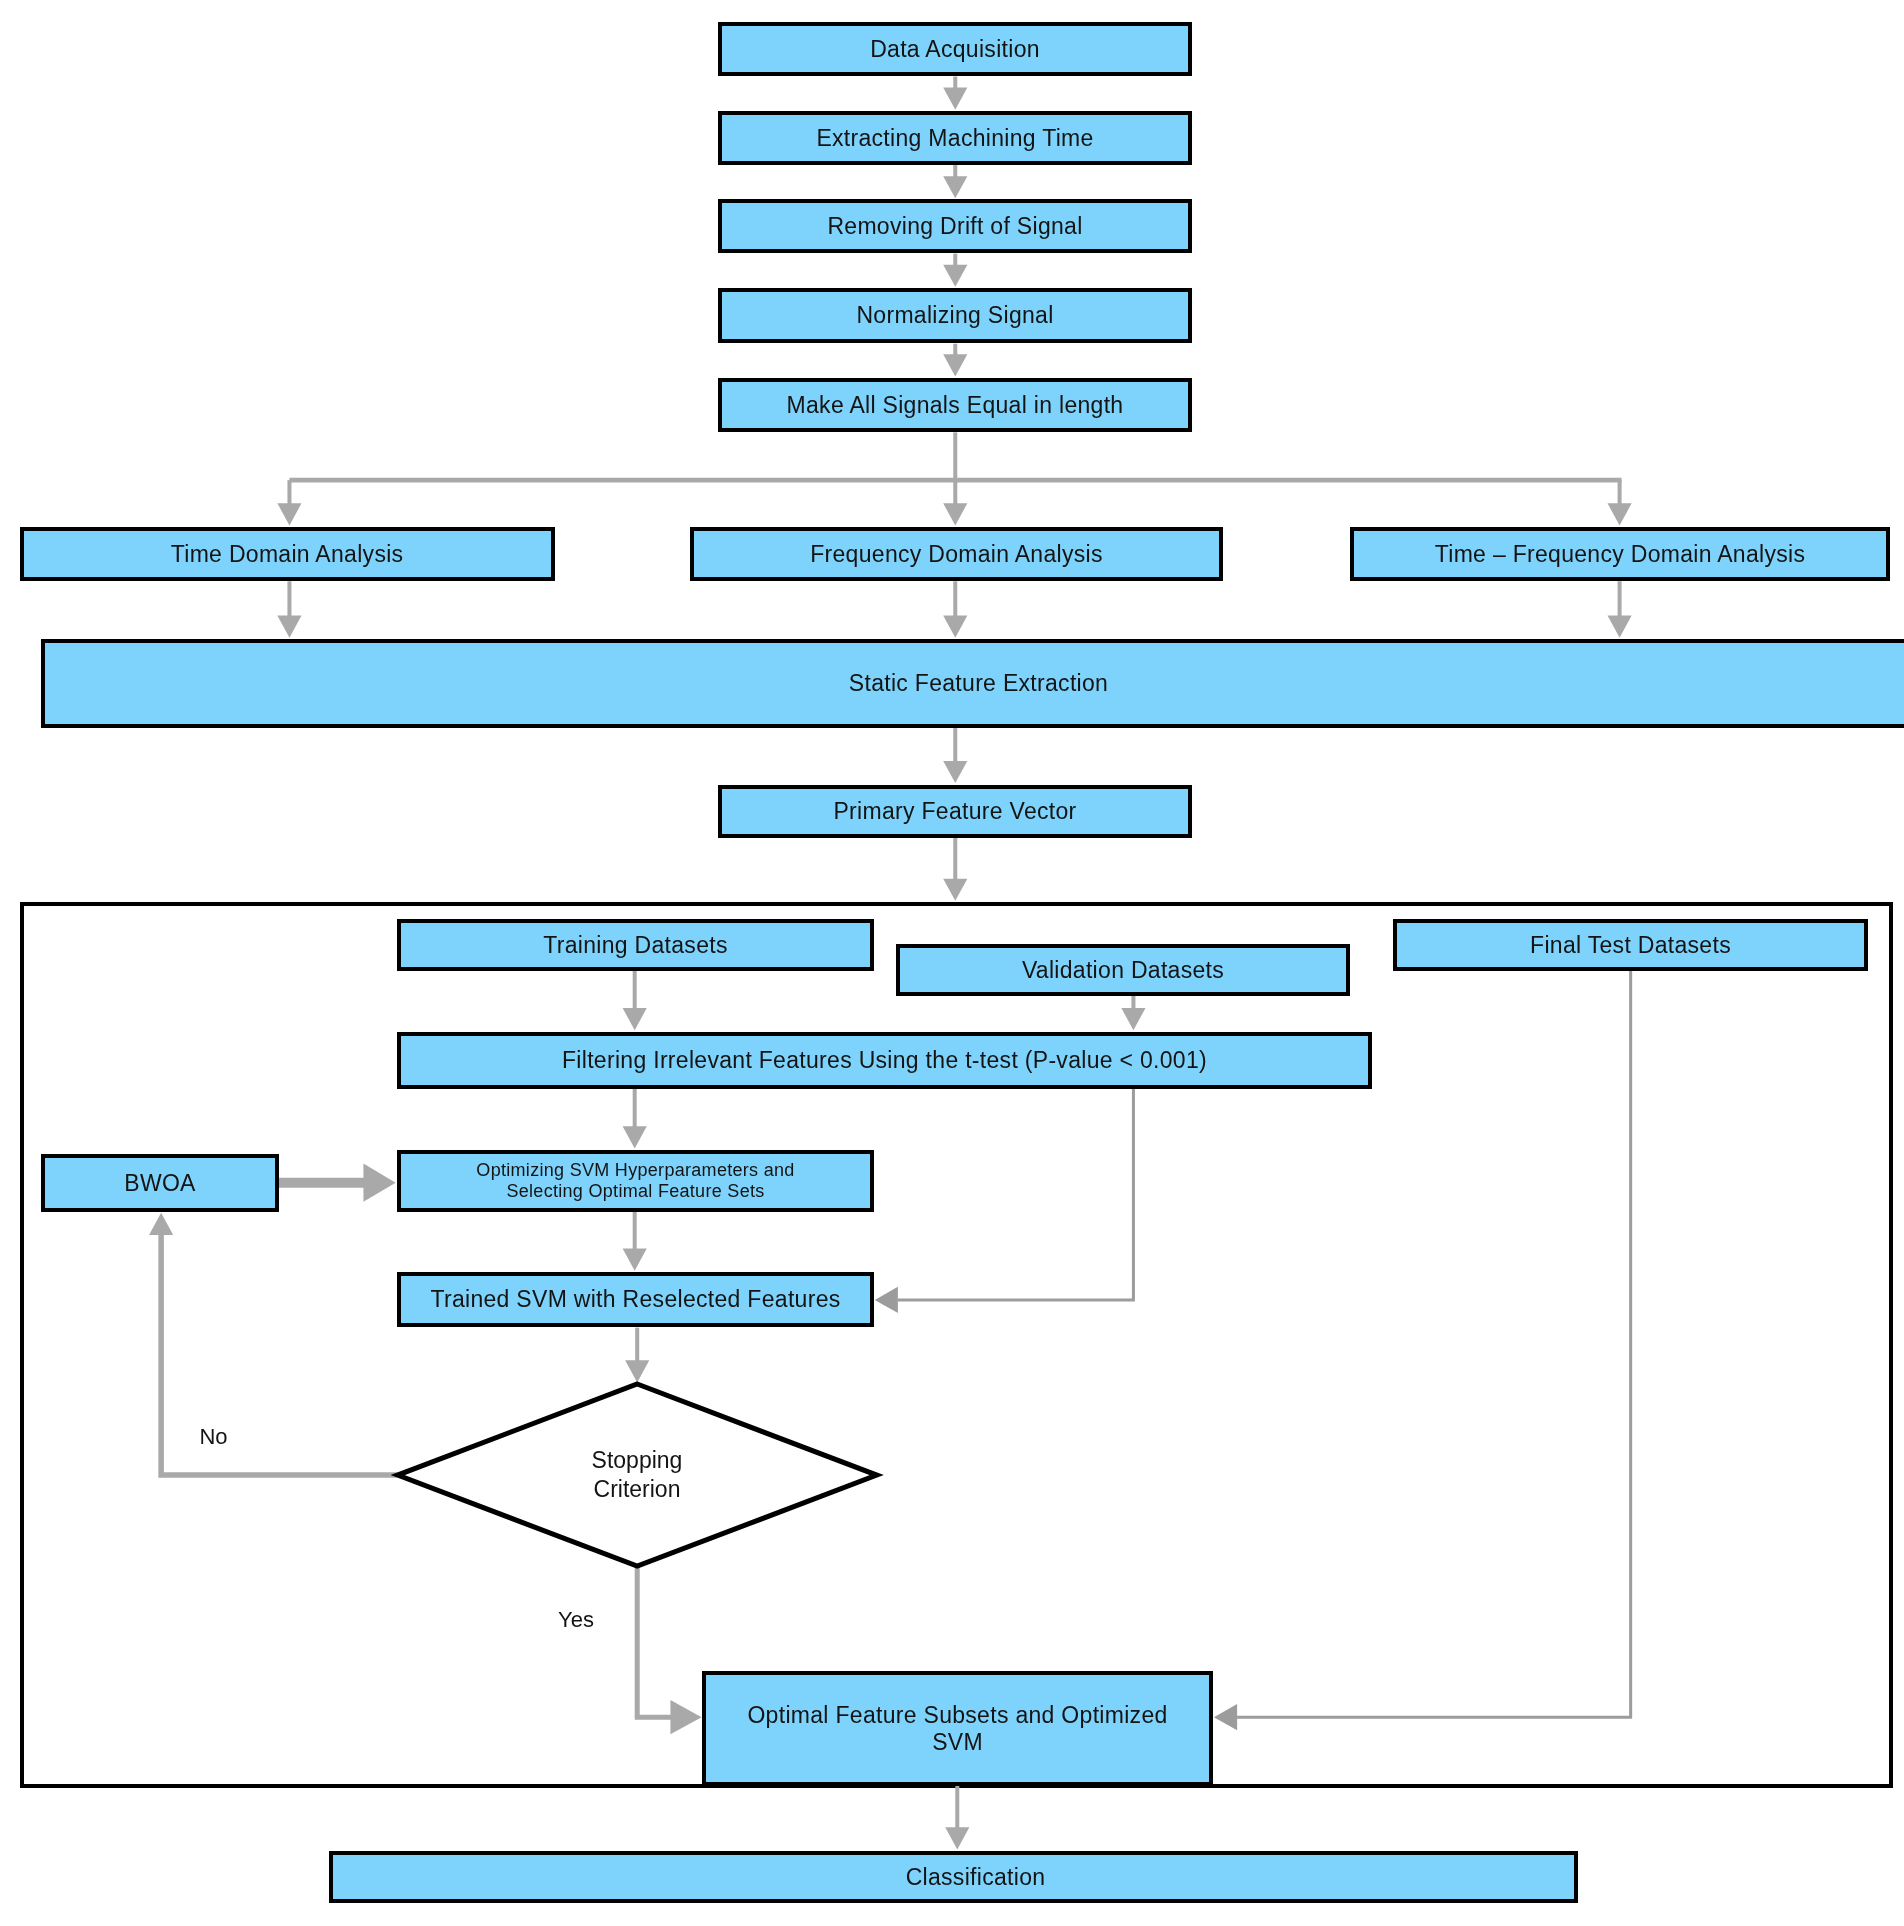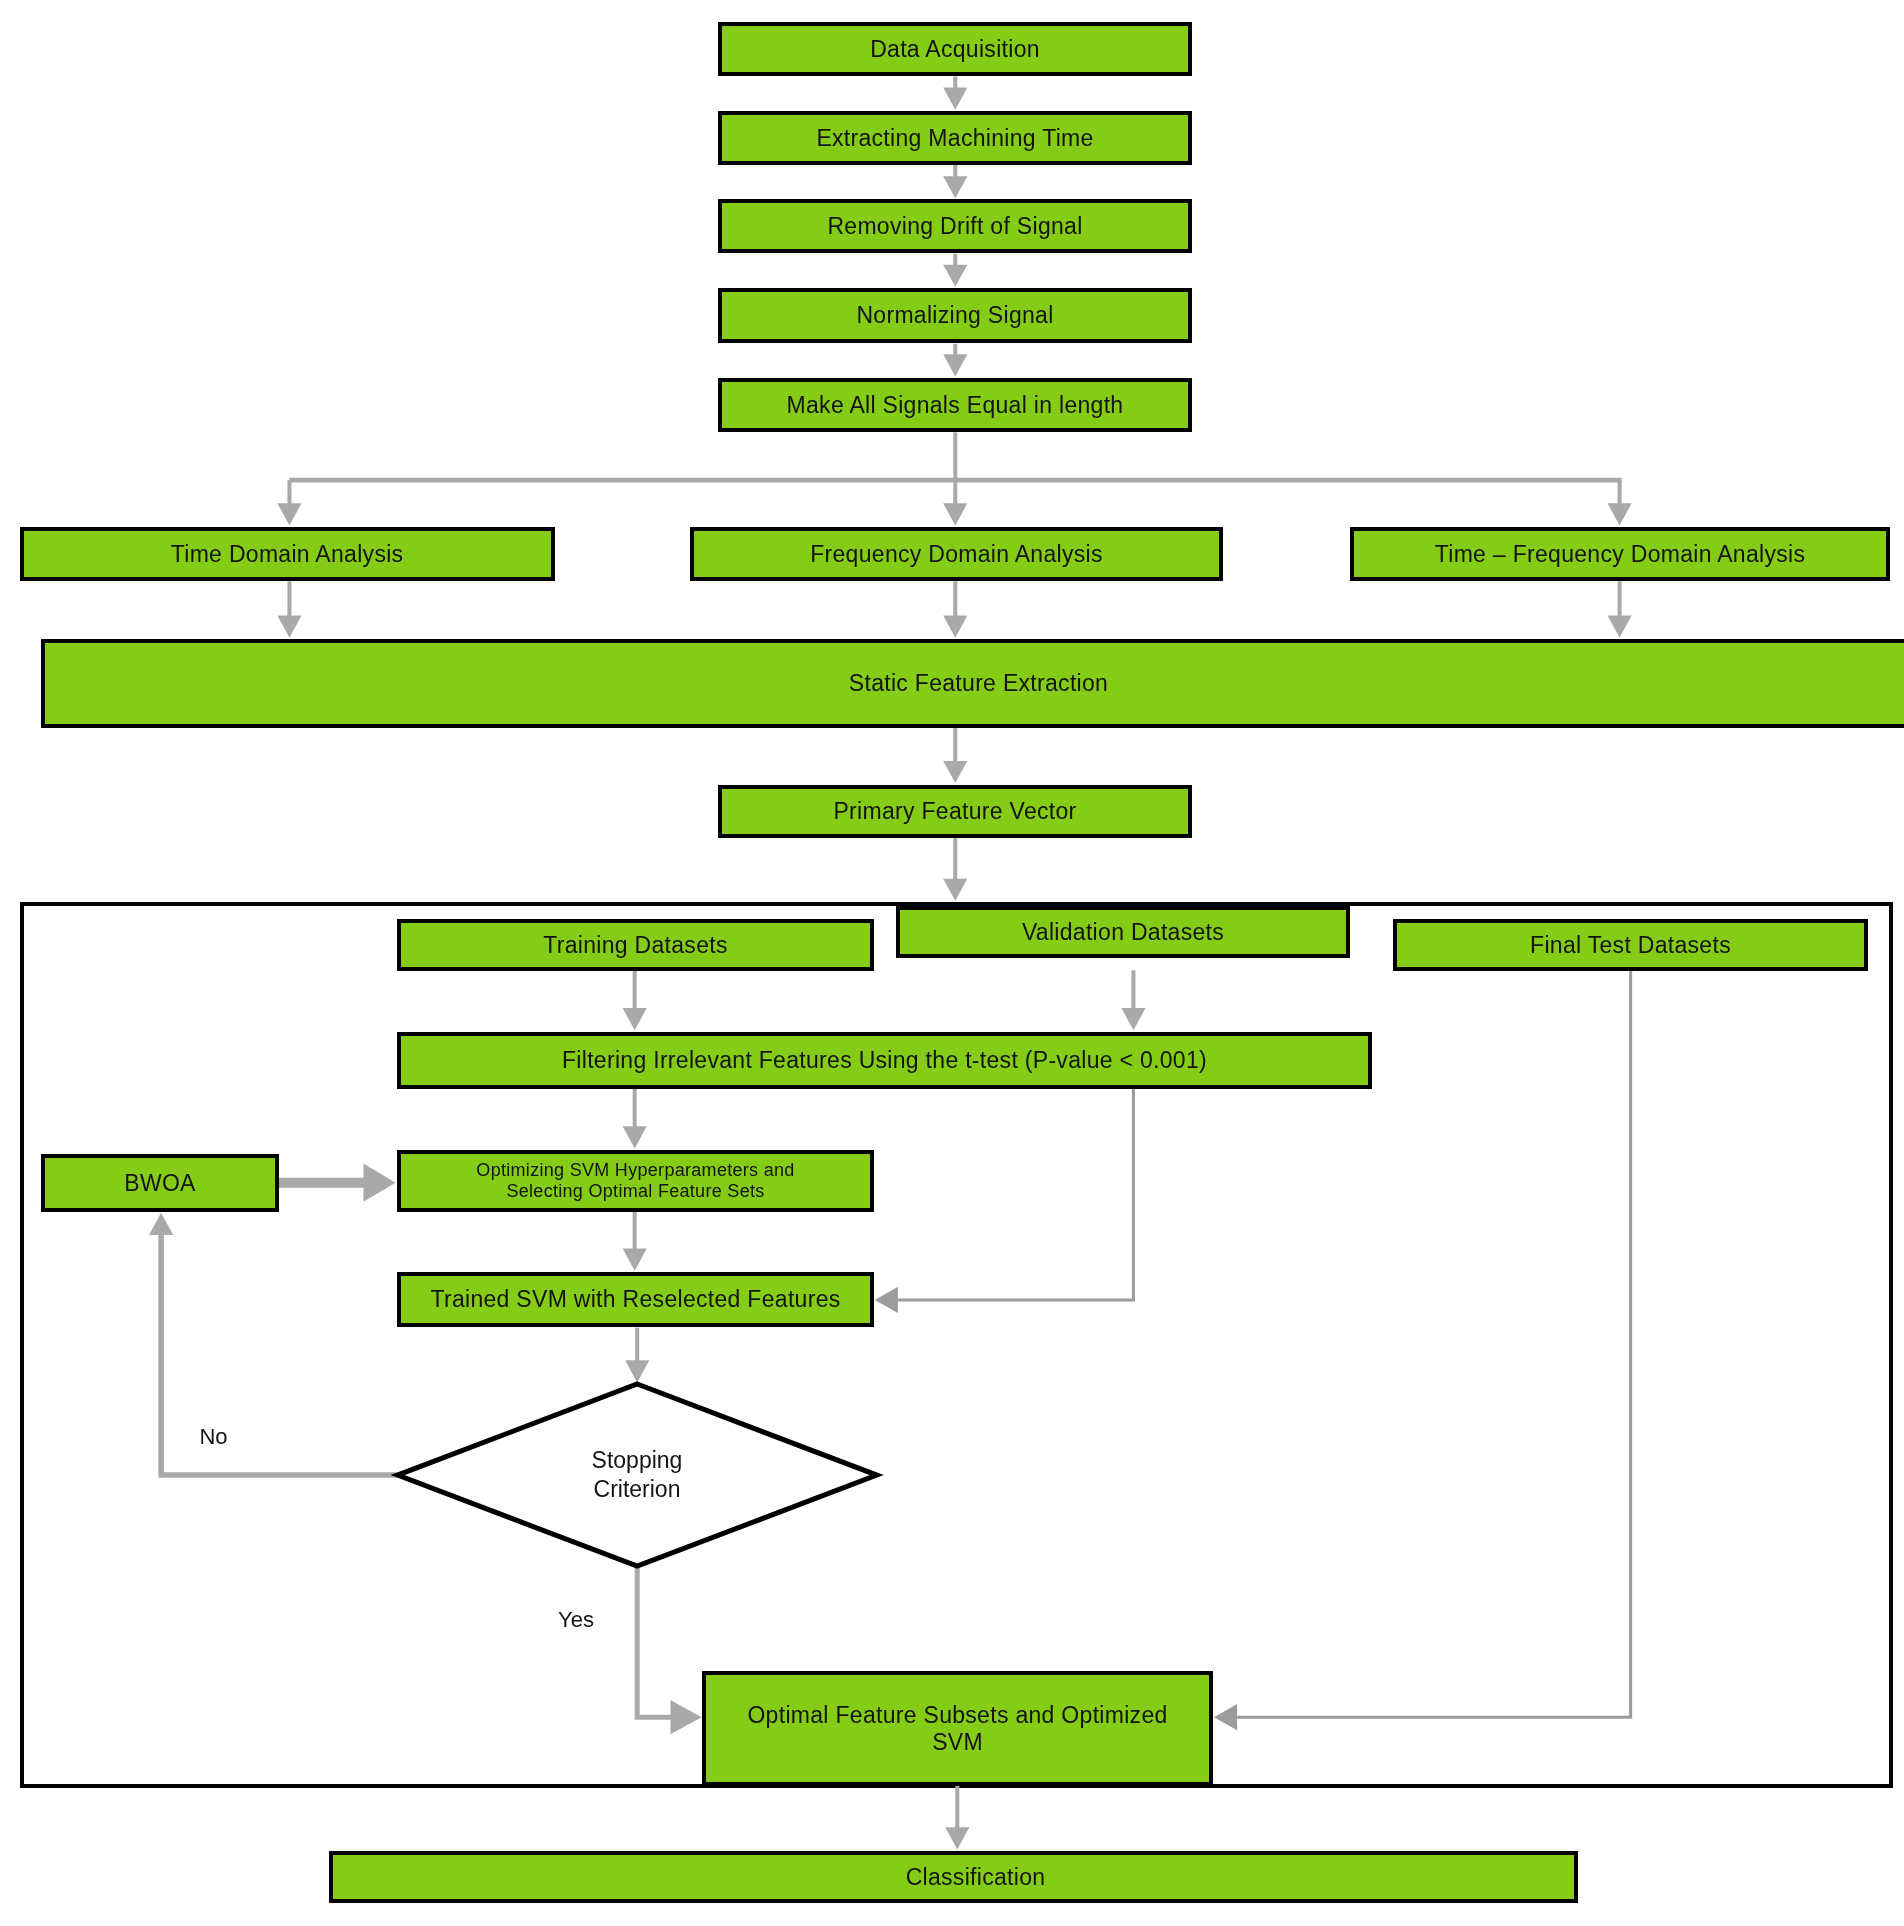--- a/index.html
+++ b/index.html
@@ -18,21 +18,21 @@
   #connectors {
     position: absolute;
     left: 0;
     top: 0;
     width: 1905px;
     height: 1926px;
   }
   .box {
     position: absolute;
     box-sizing: border-box;
-    background: #84cc16;
+    background: #7dd3fc;
     border: 4.5px solid #000000;
     display: flex;
     flex-direction: column;
     align-items: center;
     justify-content: center;
     text-align: center;
     font-size: 23px;
     color: #141414;
     line-height: 1.15;
     letter-spacing: 0.3px;
@@ -221,21 +221,21 @@
     <span>Static Feature Extraction</span>
   </div>
 
   <div class="box" style="left:718px; top:785px; width:474px; height:53px;">
     <span>Primary Feature Vector</span>
   </div>
 
   <div class="box" style="left:397px; top:919px; width:477px; height:52px;">
     <span>Training Datasets</span>
   </div>
-  <div class="box" style="left:896px; top:906px; width:454px; height:52px;">
+  <div class="box" style="left:896px; top:944px; width:454px; height:52px;">
     <span>Validation Datasets</span>
   </div>
   <div class="box" style="left:1393px; top:919px; width:475px; height:52px;">
     <span>Final Test Datasets</span>
   </div>
 
   <div class="box" style="left:397px; top:1032px; width:975px; height:57px;">
     <span>Filtering Irrelevant Features Using the t-test (P-value &lt; 0.001)</span>
   </div>
 

